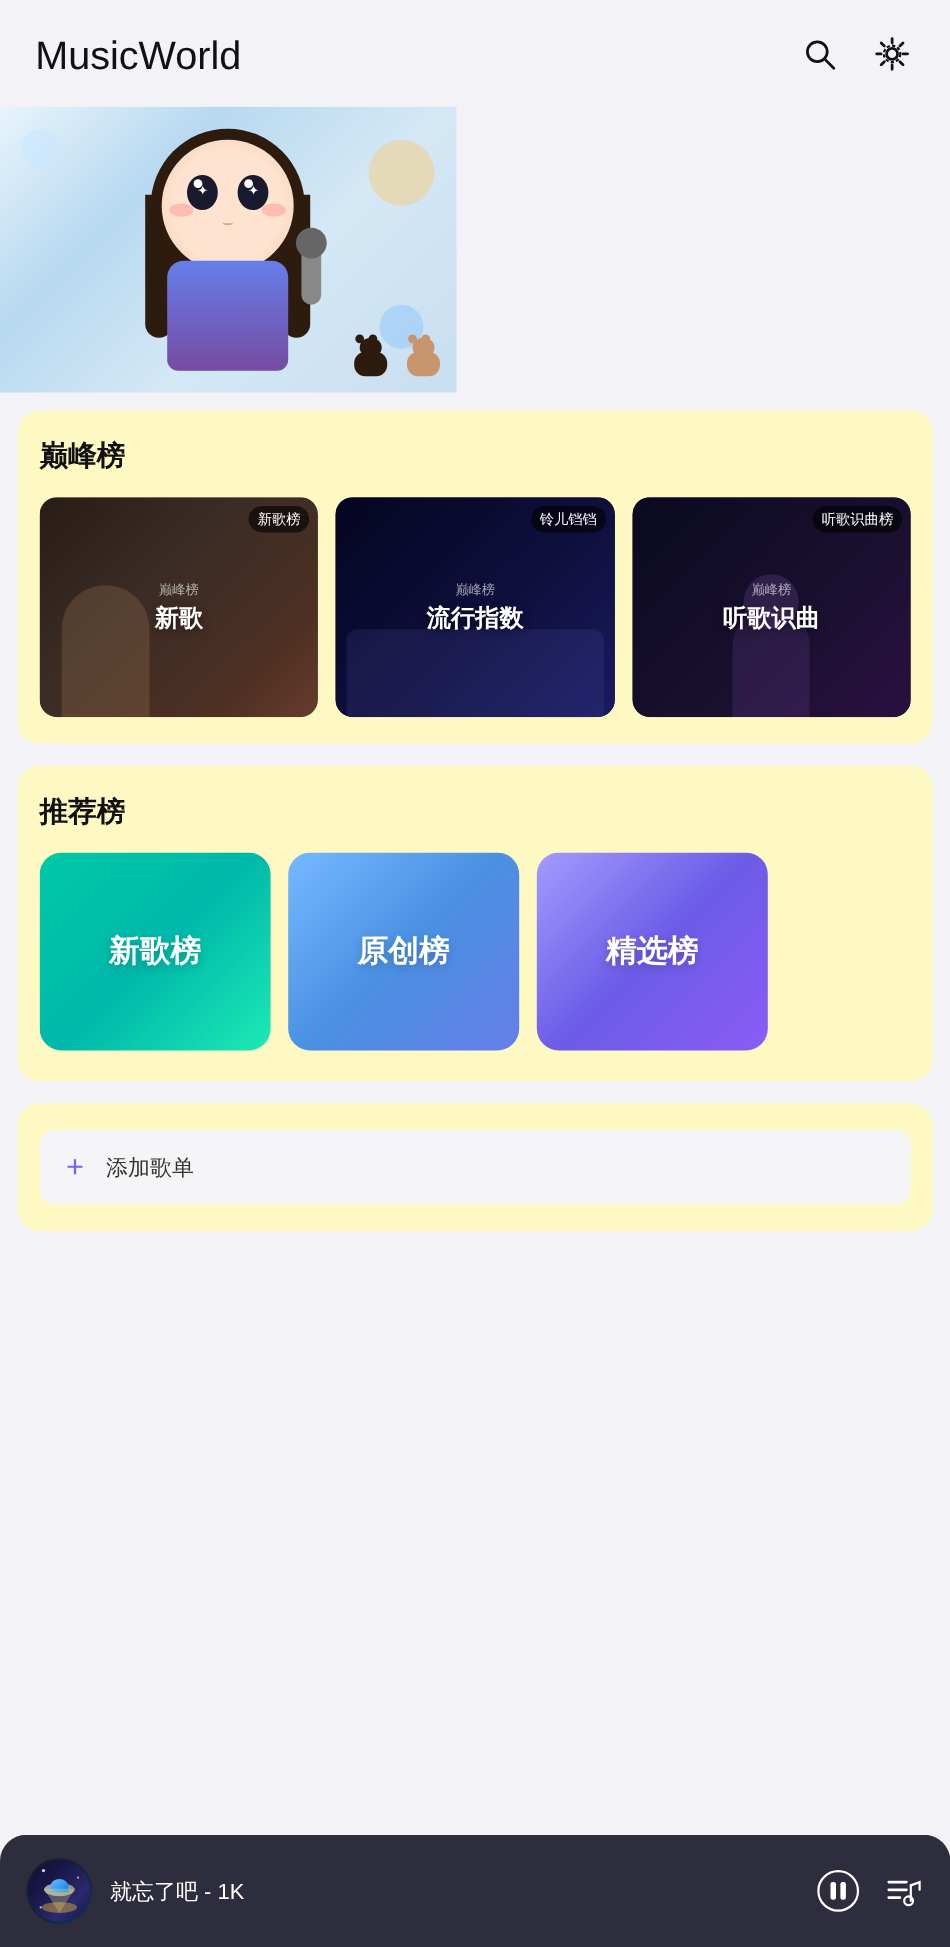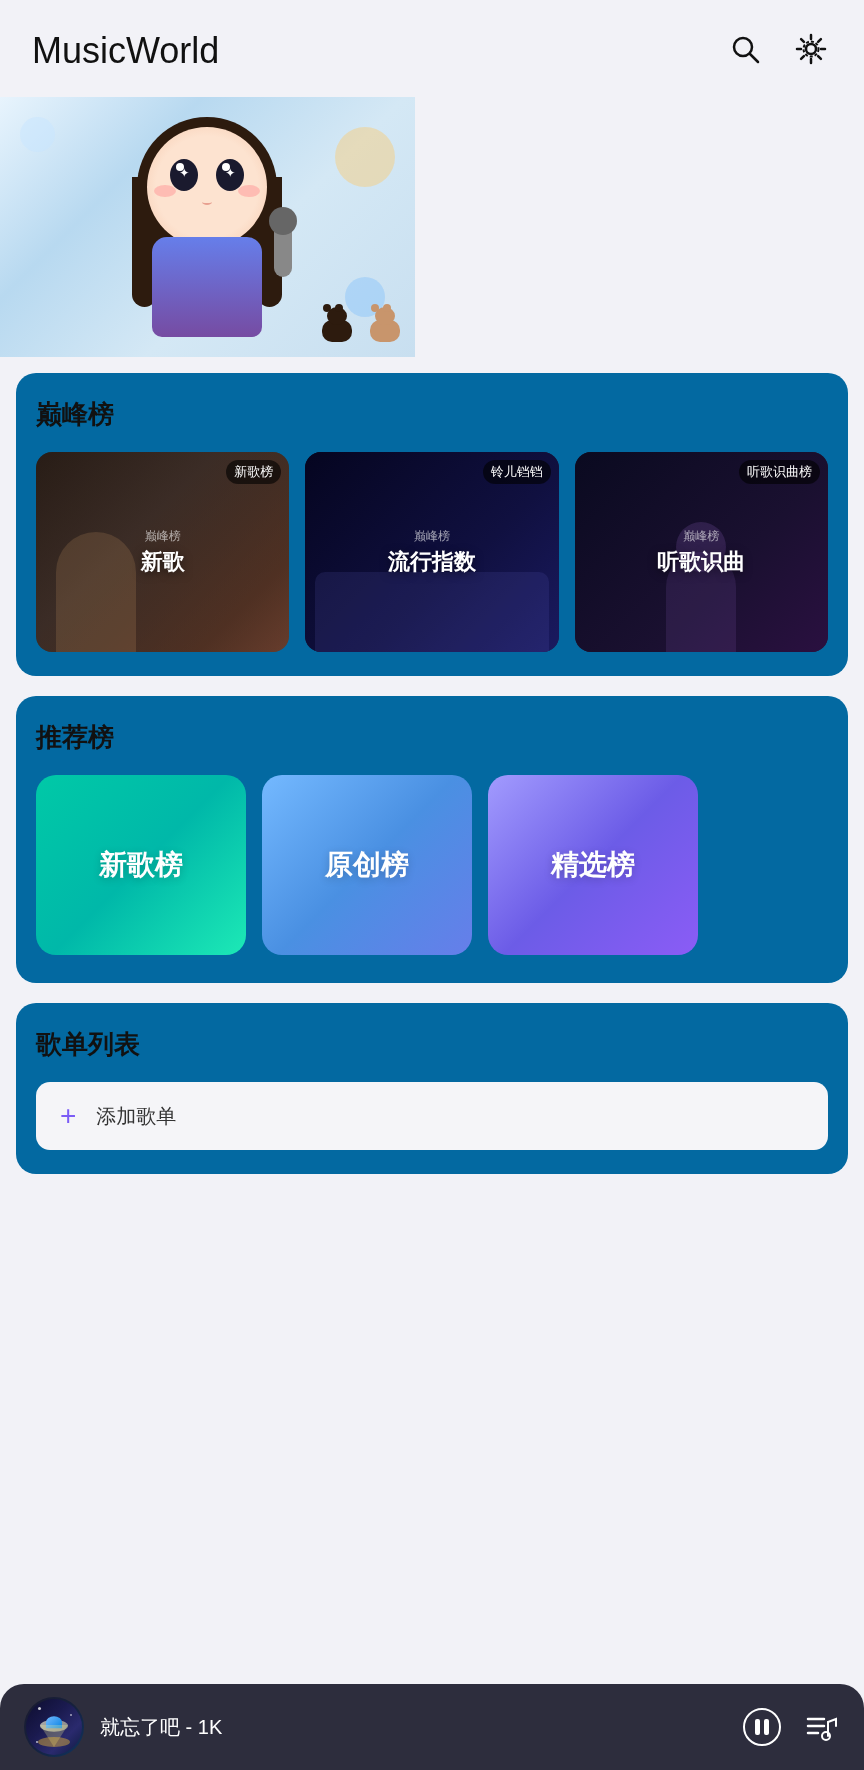--- a/index.html
+++ b/index.html
@@ -58,21 +58,21 @@
       background: linear-gradient(135deg, #e8f4fd 0%, #b8d9f0 30%, #d4e8f5 60%, #c8dff0 100%);
       position: relative;
       overflow: hidden;
       display: flex;
       align-items: center;
       justify-content: center;
     }
 
     
     .section-card {
-      background: #0369a1;
+      background: #fef9c3;
       border-radius: 20px;
       margin: 0 16px 20px 16px;
       padding: 24px 20px 24px 20px;
     }
     .section-title {
       font-size: 26px;
       font-weight: 700;
       color: #111;
       margin-bottom: 20px;
     }
@@ -212,21 +212,21 @@
       bottom: 0;
       left: 0;
       width: 864px;
       background: #2d2d3d;
       border-radius: 24px 24px 0 0;
       padding: 14px 24px;
       display: flex;
       align-items: center;
       gap: 16px;
       z-index: 100;
-      height: 86px;
+      height: 102px;
     }
     .now-playing-avatar {
       width: 60px;
       height: 60px;
       border-radius: 50%;
       background: linear-gradient(135deg, #1a1a2e 0%, #16213e 50%, #0f3460 100%);
       flex-shrink: 0;
       display: flex;
       align-items: center;
       justify-content: center;
@@ -423,21 +423,20 @@
 
 
     <div class="recommend-item recommend-item-4">
       <span class="recommend-label">精选榜</span>
     </div>
 
   </div>
 </div>
 
 <div class="section-card" style="margin-bottom: 110px;">
-  <div class="section-title">歌单列表</div>
   <div class="playlist-add">
     <span class="playlist-add-icon">+</span>
     <span class="playlist-add-text">添加歌单</span>
   </div>
 </div>
 
 <div class="now-playing">
   <div class="now-playing-avatar">
 
     <div style="position:relative;width:56px;height:56px;border-radius:50%;background:linear-gradient(135deg,#0d0d2e 0%,#1a1a4e 40%,#2a2a6e 70%,#0d1a3e 100%);display:flex;align-items:center;justify-content:center;">

